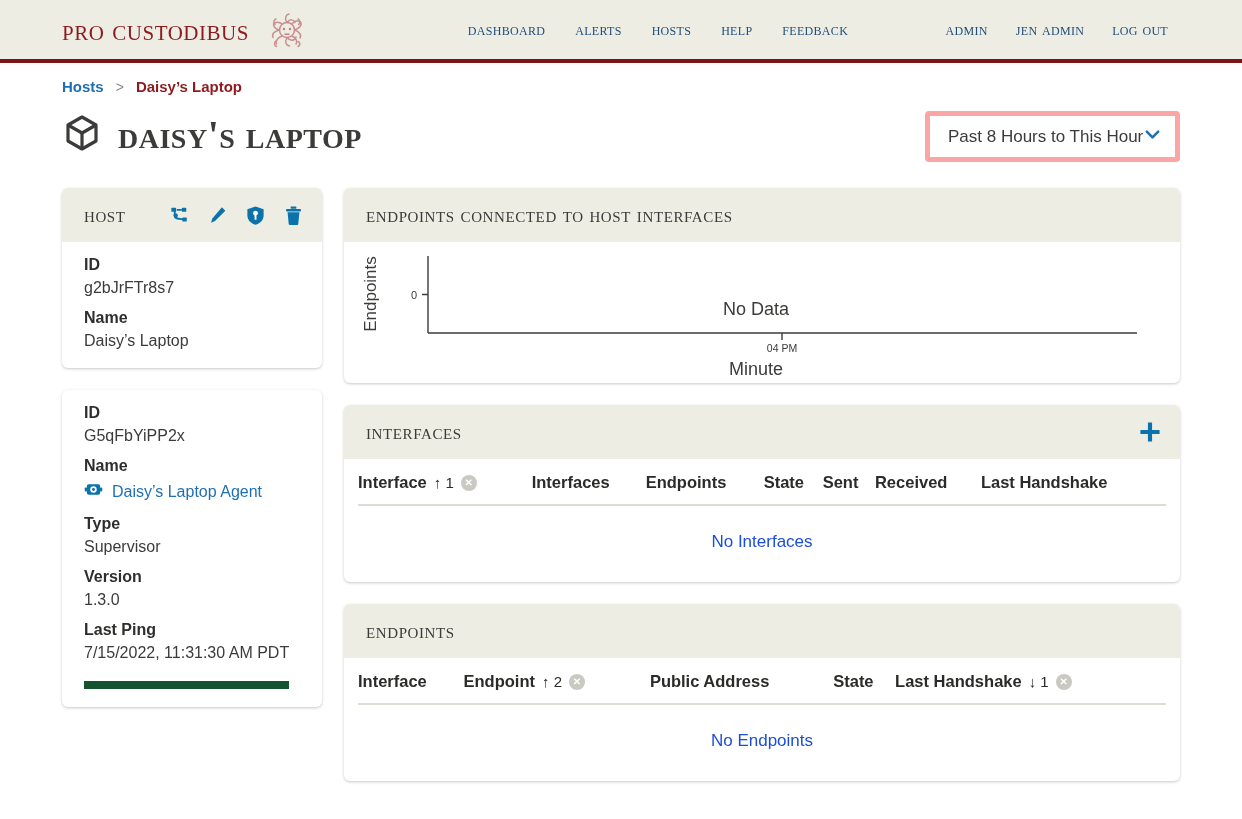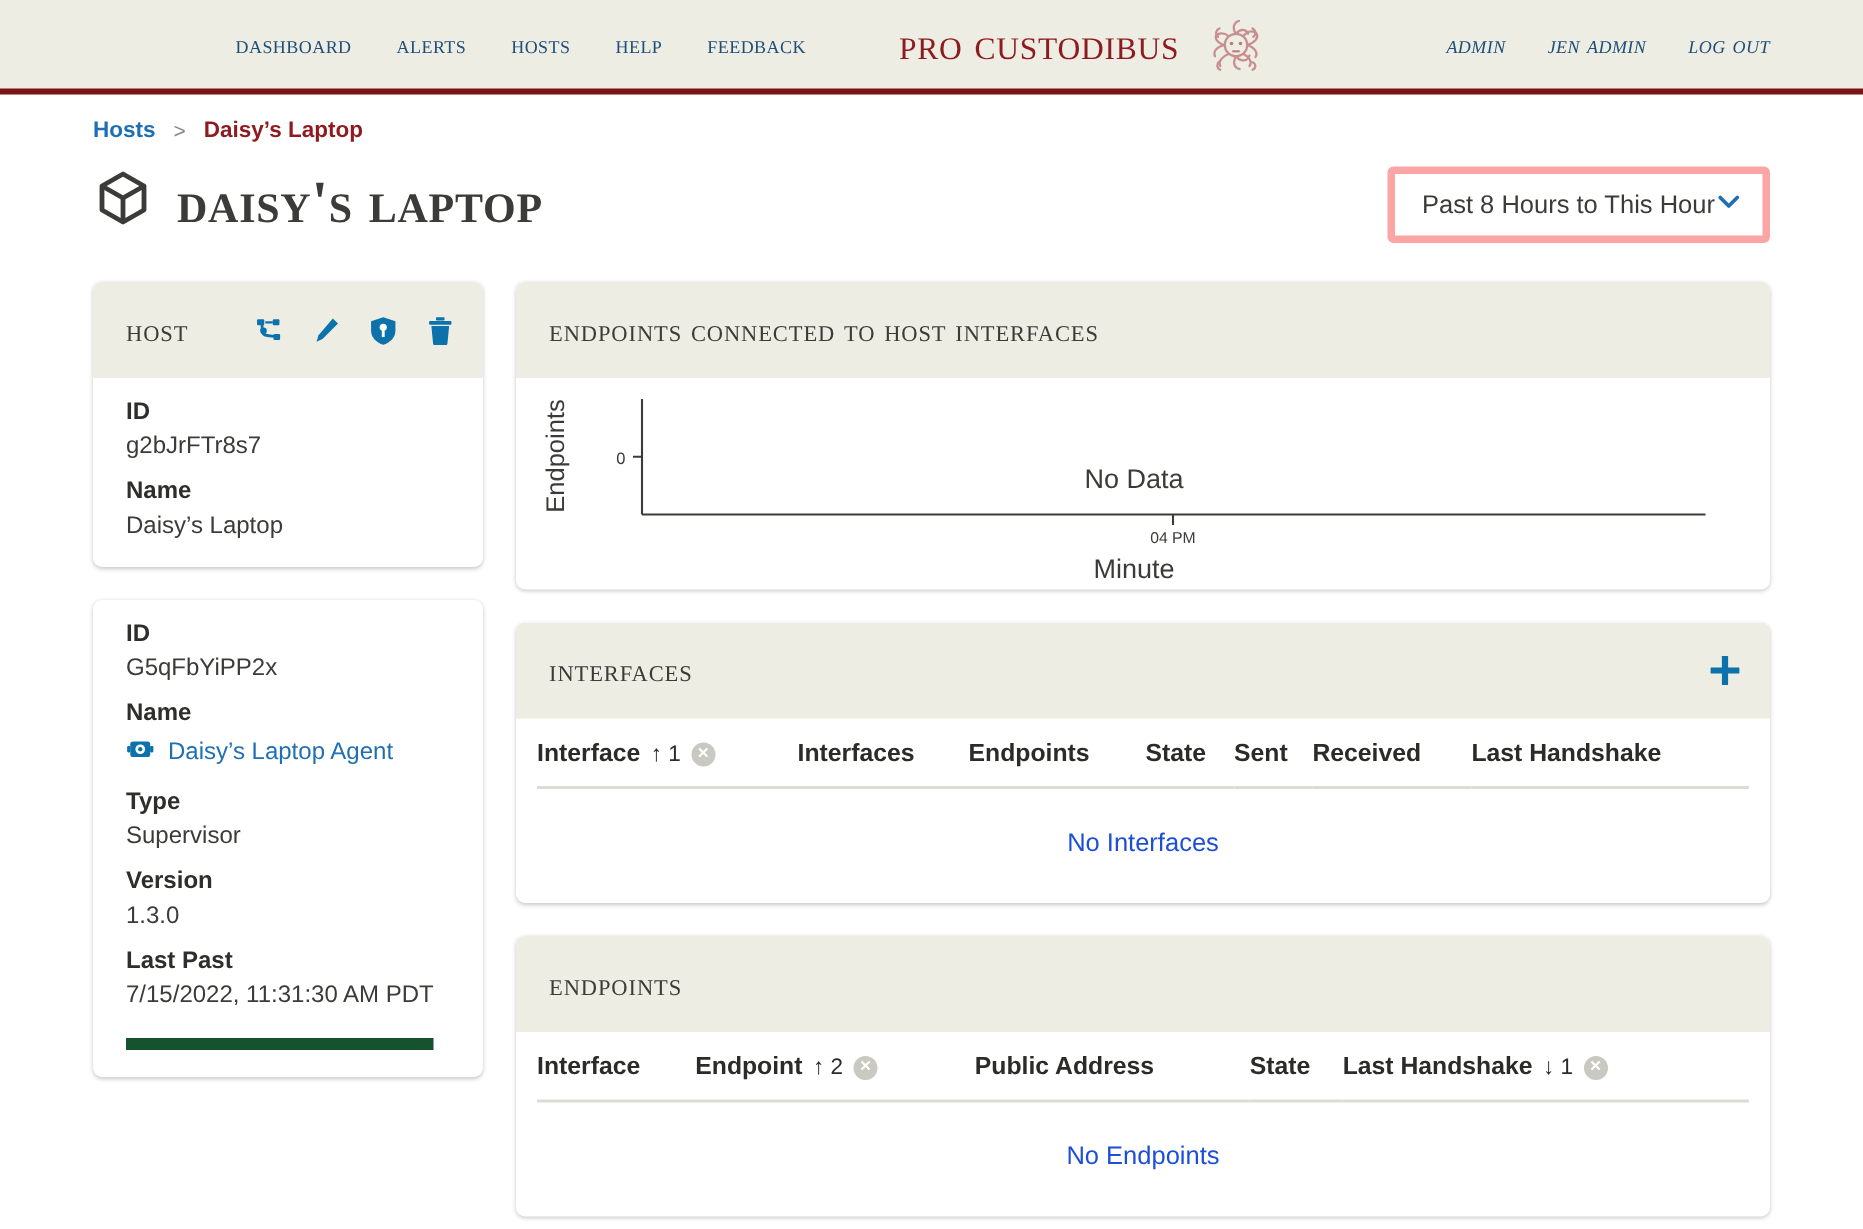--- a/index.html
+++ b/index.html
@@ -45,23 +45,22 @@
   #mainnav {
     display: flex;
     align-items: center;
     margin-left: 157px;
     gap: 30px;
   }
   #usernav {
     display: flex;
     align-items: center;
     position: absolute;
-    right: 62px;
+    right: 74px;
     gap: 28px;
-    font-style: italic;
   }
   .navlink {
     font-family: "Liberation Serif", serif;
     font-size: 17.5px;
     color: #1f4e79;
     text-decoration: none;
     font-variant: small-caps;
     text-transform: lowercase;
     letter-spacing: 0.3px;
     white-space: nowrap;
@@ -125,21 +124,21 @@
   #rightcol { flex: 1; display: flex; flex-direction: column; gap: 22px; }
 
   .card {
     background: #fff;
     border-radius: 6px;
     box-shadow: 0 1px 3px rgba(0,0,0,0.22);
     overflow: hidden;
   }
   .card-head {
     background: #edede4;
-    height: 64px;
+    height: 54px;
     display: flex;
     align-items: center;
     justify-content: space-between;
     padding: 0 18px 0 22px;
   }
   .card-title {
     font-family: "Liberation Serif", serif;
     font-size: 21px;
     color: #3b3b39;
     font-variant: small-caps;
@@ -206,48 +205,48 @@
     text-align: center;
     font-size: 17px;
     color: #1d4ed8;
     padding: 26px 0 30px 0;
   }
 </style>
 </head>
 <body>
 
 <div id="topbar">
-  <div id="mainnav">
-    <a class="navlink">Dashboard</a>
-    <a class="navlink">Alerts</a>
-    <a class="navlink">Hosts</a>
-    <a class="navlink">Help</a>
-    <a class="navlink">Feedback</a>
-  </div>
-
   <div id="brand">
     <span id="brand-text">Pro Custodibus</span>
     <span id="medusa">
       <svg viewBox="0 0 48 48" width="48" height="48">
         <g fill="none" stroke="#c98e90" stroke-width="1.5" stroke-linecap="round">
           <circle cx="24" cy="24" r="7.5"></circle>
           <path d="M24 16.5c-3-4-1-8 2-8.5M24 16.5c3-4 7-3 8 0M16.5 24c-4.5-1-7-4-5.5-7M16.5 24c-5 1-8 4-6.5 7.5
                    M24 31.5c-2.5 4.5-1 8 2.5 8.5M24 31.5c3 4 8 3.5 9-0.5M31.5 24c5-1.5 8-5 6-8
                    M31.5 24c4.5 1.5 7.5 5 5.5 8M19 18c-3-2.5-7-2.5-8.5 0.5M29 18c2.5-3.5 6.5-4 8.5-1.5
                    M19 30c-4 1.5-7 5-5.5 8M29 30c4 2 6 5.5 4 8"></path>
           <path d="M13 13c-2.5 1-3 4-1 5.5M35 13c2.5 1.5 2.5 4.5 0.5 5.5M13 35c-2 1.5-2 4.5 0.5 5.5
                    M35 35.5c2.5 1 2.5 4 0 5"></path>
         </g>
         <g fill="#c07a7e">
           <circle cx="21" cy="23" r="1.2"></circle>
             <circle cx="27" cy="23" r="1.2"></circle>
           <path d="M21.5 27.5h5v1.4h-5z"></path>
         </g>
       </svg>
     </span>
+  </div>
+
+  <div id="mainnav">
+    <a class="navlink">Dashboard</a>
+    <a class="navlink">Alerts</a>
+    <a class="navlink">Hosts</a>
+    <a class="navlink">Help</a>
+    <a class="navlink">Feedback</a>
   </div>
 
   <div id="usernav">
     <a class="navlink">Admin</a>
     <a class="navlink">Jen Admin</a>
     <a class="navlink">Log Out</a>
   </div>
 </div>
 
 <div id="content">
@@ -355,21 +354,21 @@
             </span>
             <a>Daisy’s Laptop Agent</a>
           </div>
 
           <div class="field-label">Type</div>
           <div class="field-value">Supervisor</div>
 
           <div class="field-label">Version</div>
           <div class="field-value">1.3.0</div>
 
-          <div class="field-label">Last Past</div>
+          <div class="field-label">Last Ping</div>
           <div class="field-value">
             <span class="underline-red">7/15/2022, 11:31:30 AM PDT</span>
           </div>
         </div>
       </div>
     </div>
 
     <div id="rightcol">
 
       <div class="card">

